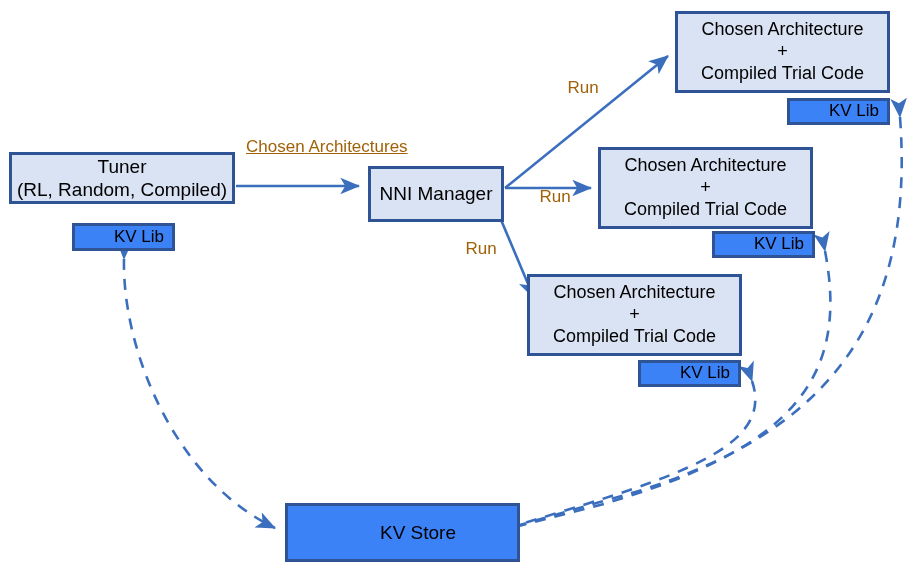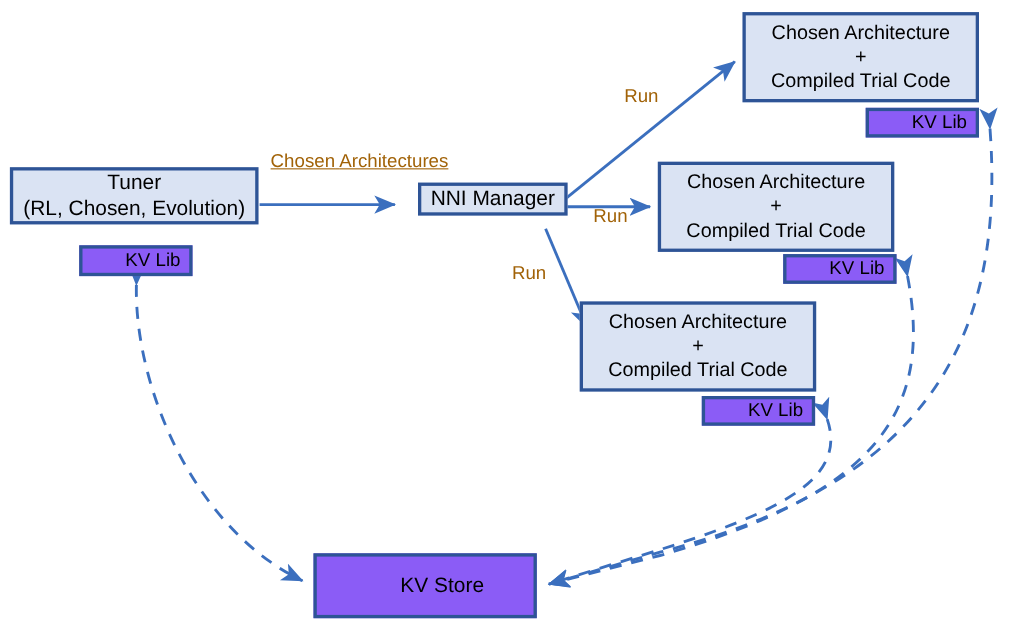--- a/index.html
+++ b/index.html
@@ -18,48 +18,48 @@
     box-sizing:border-box;
     border:3px solid #2e5496;
     display:flex;
     flex-direction:column;
     align-items:center;
     justify-content:center;
     color:#000000;
     line-height:1.22;
   }
   .node.blue{background:#dae3f3;}
-  .node.peach{background:#8b5cf6;padding-left:31px;}
+  .node.peach{background:#3b82f6;padding-left:31px;}
 
   .node .ln{display:block;white-space:nowrap;}
 
   .edge-label{
     position:absolute;
     color:#a16207;
     text-align:center;
     white-space:nowrap;
     line-height:1.22;
   }
 
   
   #tuner{left:9px;top:152px;width:226px;height:52px;font-size:19px;}
   #tuner-kvlib{left:72px;top:223px;width:103px;height:28px;font-size:17px;}
 
-  #nni{left:380px;top:166px;width:136px;height:30px;font-size:19px;}
+  #nni{left:368px;top:166px;width:136px;height:56px;font-size:19px;}
 
   #trial1{left:675px;top:11px;width:215px;height:82px;font-size:18px;}
   #trial1-kvlib{left:787px;top:98px;width:103px;height:27px;font-size:17px;}
 
   #trial2{left:598px;top:147px;width:215px;height:82px;font-size:18px;}
   #trial2-kvlib{left:712px;top:231px;width:103px;height:27px;font-size:17px;}
 
   #trial3{left:527px;top:274px;width:215px;height:82px;font-size:18px;}
   #trial3-kvlib{left:638px;top:360px;width:103px;height:27px;font-size:17px;}
 
-  #kvstore{left:285px;top:503px;width:203px;height:59px;font-size:19px;}
+  #kvstore{left:285px;top:503px;width:235px;height:59px;font-size:19px;}
 
   #lbl-chosen-arch{left:246px;top:137px;width:140px;font-size:17px;text-decoration:underline;}
   #lbl-run-1{left:560px;top:78px;width:46px;font-size:17px;}
   #lbl-run-2{left:532px;top:187px;width:46px;font-size:17px;}
   #lbl-run-3{left:458px;top:239px;width:46px;font-size:17px;}
 </style>
 </head>
 <body>
 
 <div id="stage">
@@ -102,21 +102,21 @@
       <path d="M825,251 C850,380 790,450 600,505 L499,531" stroke="#3b6fbe" stroke-width="2.6" fill="none" stroke-dasharray="11,9" marker-start="url(#ahd)" marker-end="url(#ahd)"></path>
     </g>
 
     <g>
       <path d="M900,117 C916,330 820,445 600,502 L499,531" stroke="#3b6fbe" stroke-width="2.6" fill="none" stroke-dasharray="11,9" marker-start="url(#ahd)" marker-end="url(#ahd)"></path>
     </g>
   </svg>
 
   <div class="node blue" id="tuner">
     <span class="ln">Tuner</span>
-    <span class="ln">(RL, Chosen, Evolution)</span>
+    <span class="ln">(RL, Random, Compiled)</span>
   </div>
   <div class="node peach" id="tuner-kvlib">
     <span class="ln">KV Lib</span>
   </div>
 
   <div class="node blue" id="nni">
     <span class="ln">NNI Manager</span>
   </div>
 
   <div class="node blue" id="trial1">

